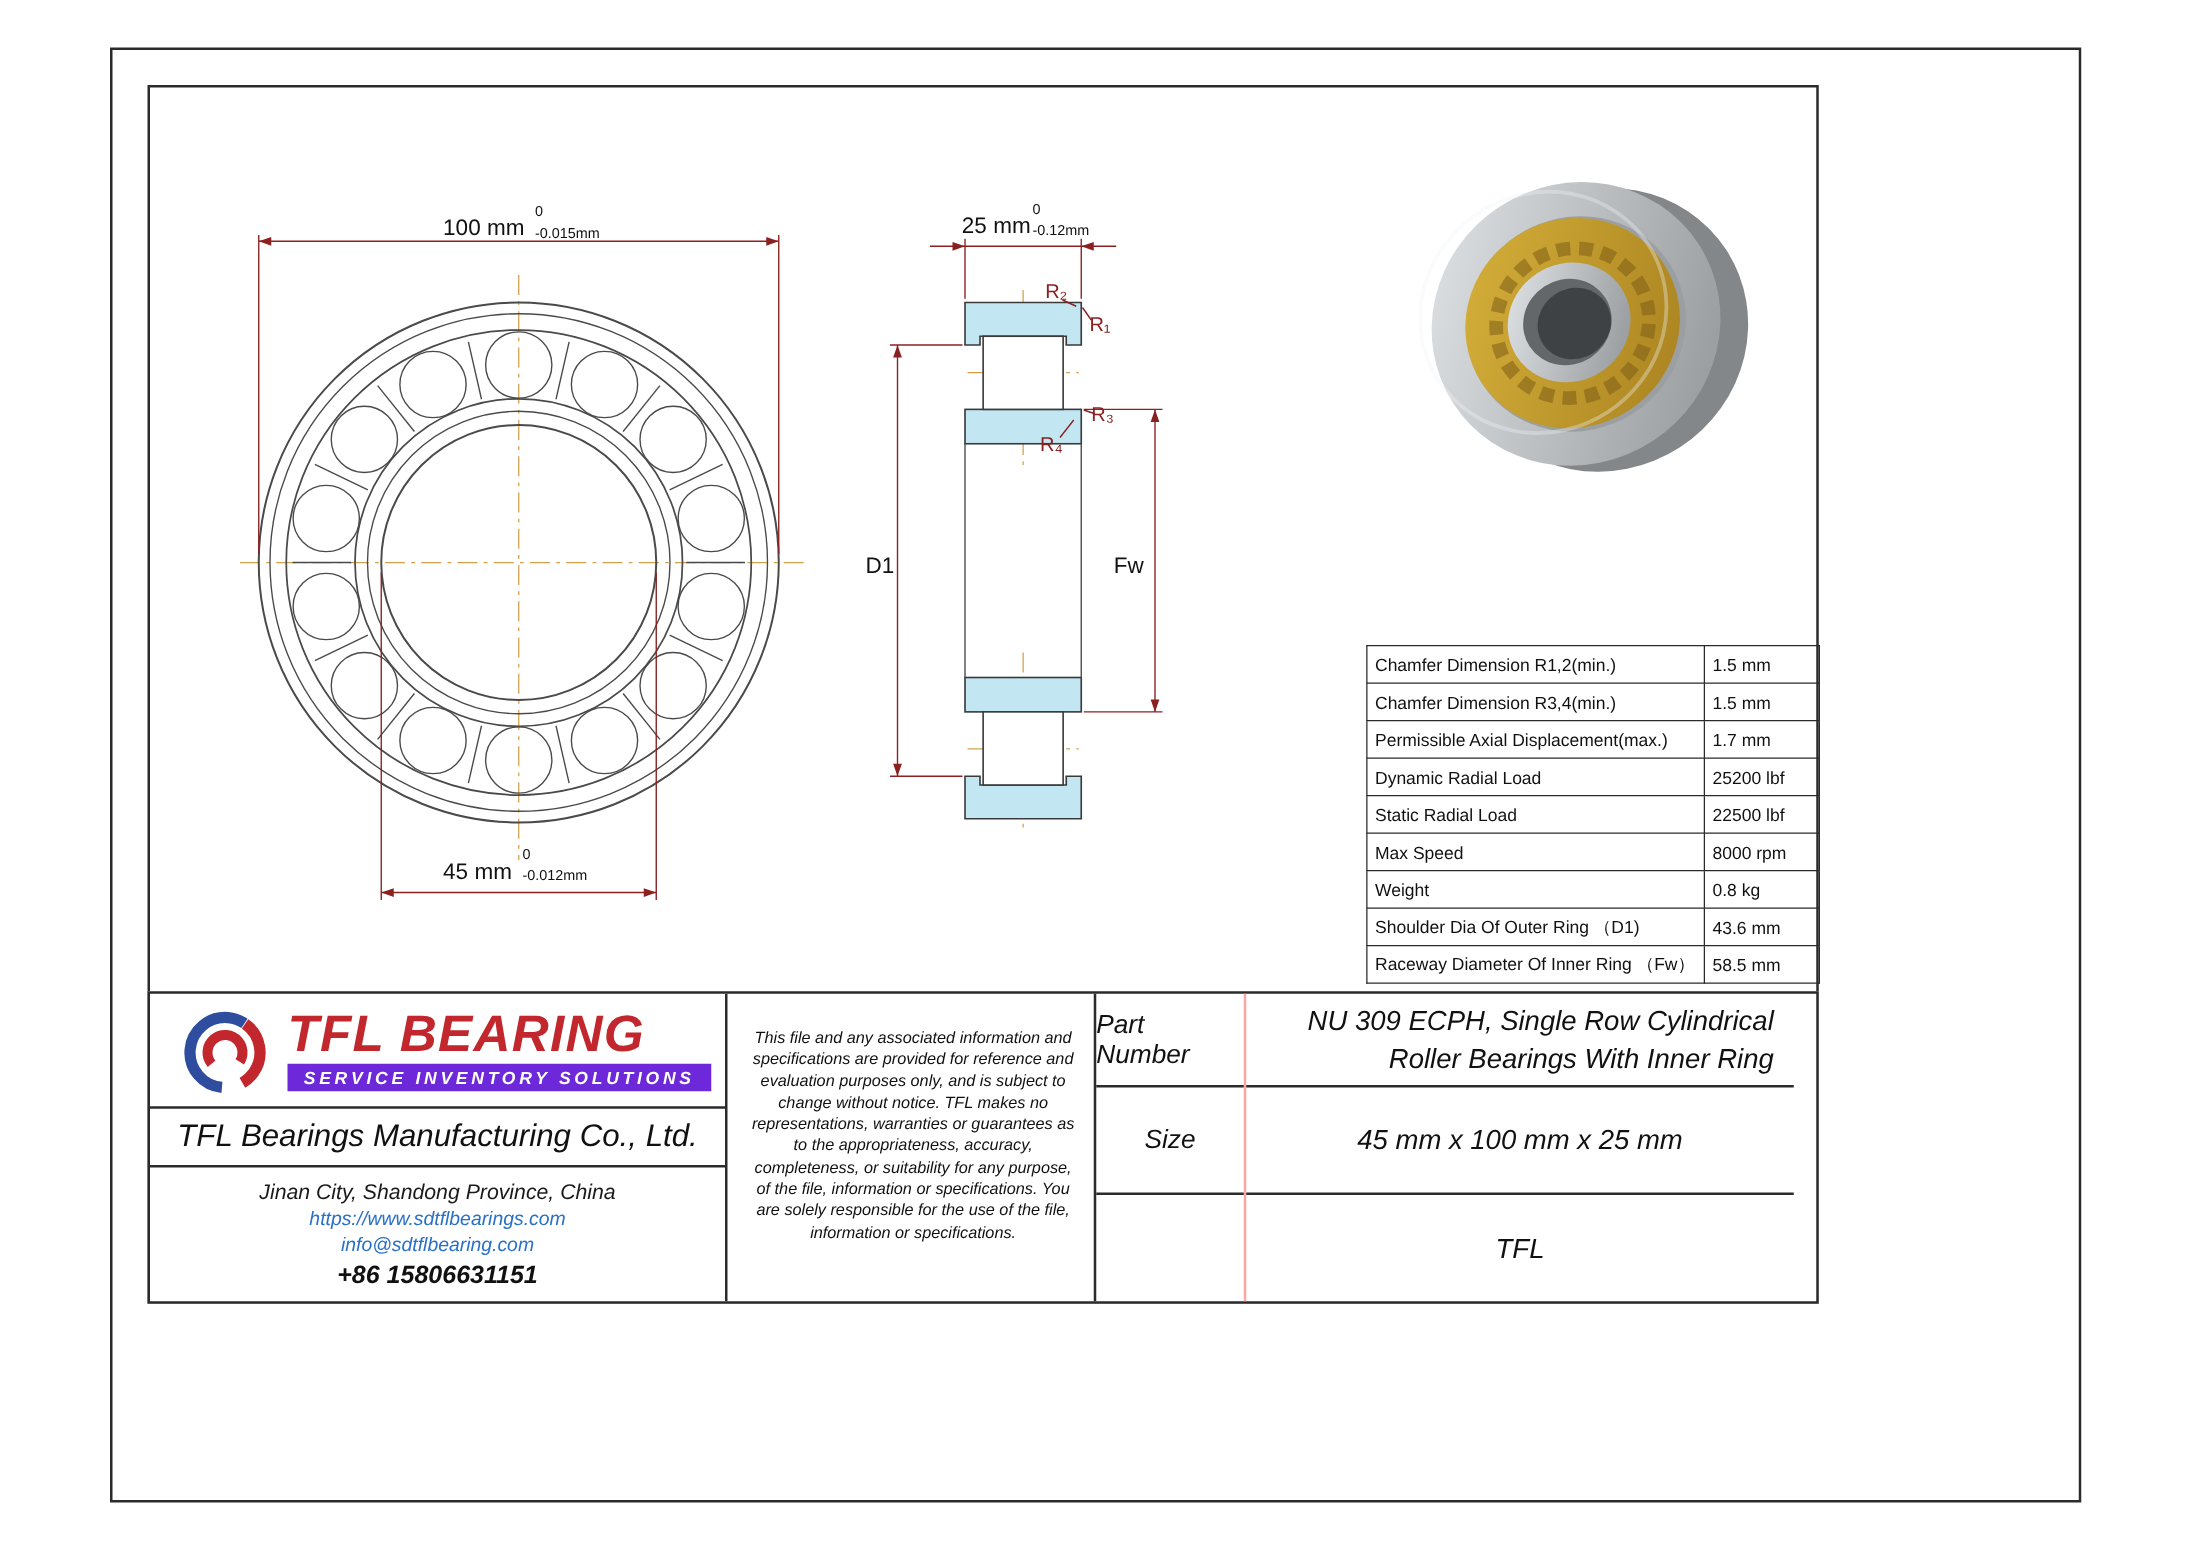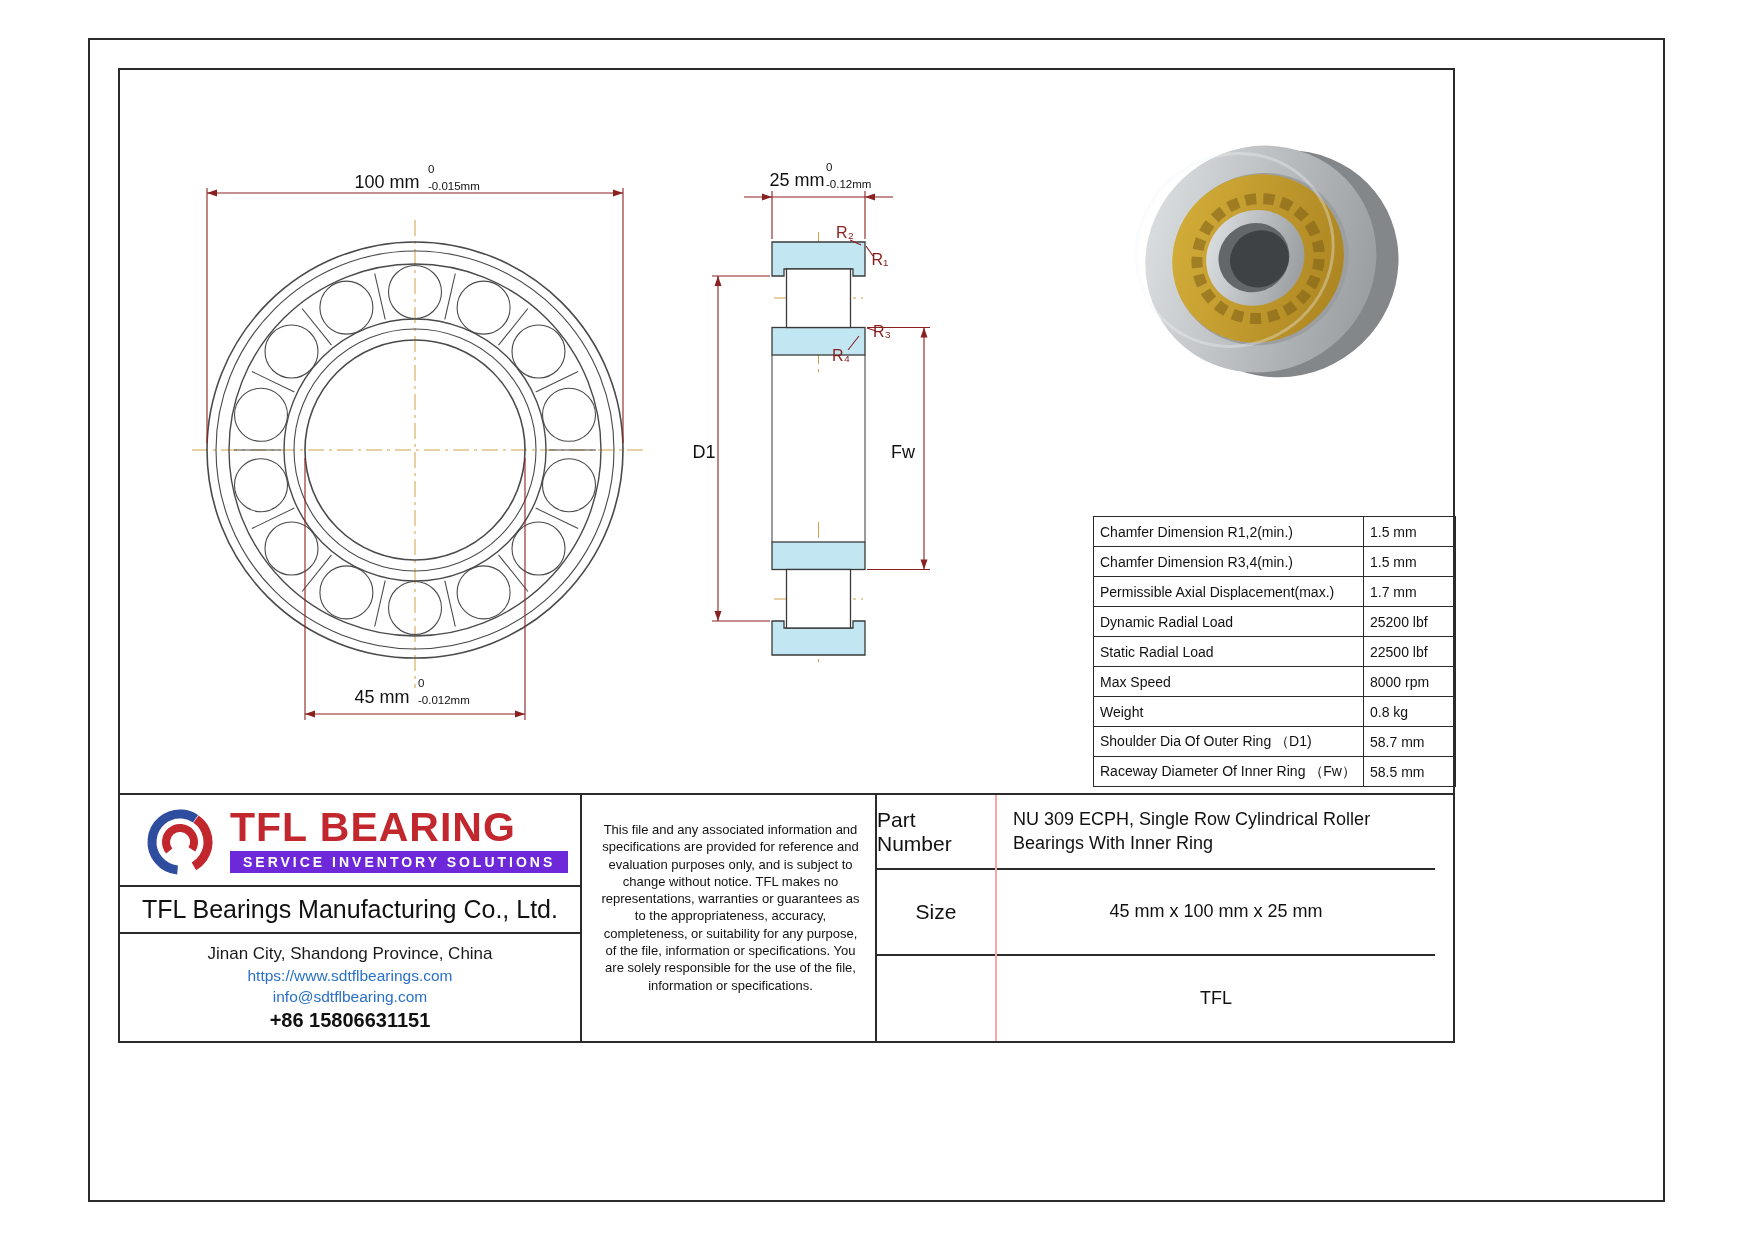--- a/index.html
+++ b/index.html
@@ -53,21 +53,21 @@
   .logo-text { display: flex; flex-direction: column; align-items: flex-start; }
   .logo-brand   { font-size: 41px; font-weight: 700; color: #c1272d; letter-spacing: 1px; line-height: 1; }
   .logo-tagline { margin-top: 3px; background: #6d28d9; color: #fff; font-size: 14px; font-weight: 700;
                   letter-spacing: 3px; padding: 3px 13px; white-space: nowrap; }
 
   .tb-labels .tb-cell, .tb-values .tb-cell { width: 100%; }
   .row-a { height: 75px; border-bottom: 2px solid #2b2b2b; }
   .row-b { height: 86px; border-bottom: 2px solid #2b2b2b; }
   .row-c { height: 85px; }
   .tb-labels .tb-cell { font-size: 21px; color: #111; }
-  .tb-values .tb-cell { font-size: 18px; color: #111; text-align: left; padding: 0 16px; line-height: 1.32; }
+  .tb-values .tb-cell { font-size: 22px; color: #111; text-align: right; padding: 0 16px; line-height: 1.32; }
 </style>
 </head>
 <body>
 
 <div class="outer-border abs" style="left:88px; top:38px; width:1577px; height:1164px;"></div>
 <div class="inner-frame abs" style="left:118px; top:68px; width:1337px; height:975px;"></div>
 
 <svg class="abs" style="left:190px; top:140px;" width="460" height="610" viewBox="0 0 460 610">
   <line class="cl" x1="2" y1="310" x2="456" y2="310"></line>
   <line class="cl" x1="225" y1="80" x2="225" y2="548"></line>
@@ -245,30 +245,30 @@
     <tr>
         <td class="lbl">Max Speed</td>
         <td class="val">8000 rpm</td>
       </tr>
     <tr>
         <td class="lbl">Weight</td>
         <td class="val">0.8 kg</td>
       </tr>
     <tr>
         <td class="lbl">Shoulder Dia Of Outer Ring （D1)</td>
-        <td class="val">58.7 mm</td>
+        <td class="val">43.6 mm</td>
       </tr>
     <tr>
         <td class="lbl">Raceway Diameter Of Inner Ring （Fw）</td>
         <td class="val">58.5 mm</td>
       </tr>
   </tbody>
 </table>
 
-<div class="title-block abs" style="left:118px; top:793px; width:1337px; height:250px;">
+<div class="title-block abs" style="left:118px; top:793px; width:1337px; height:250px;font-style:italic;">
 
   <div class="tb-col tb-col-left">
     <div class="tb-cell tb-logo-cell">
       <svg width="76" height="76" viewBox="0 0 76 76">
         <circle cx="38" cy="40" r="28" fill="none" stroke="#2f4d9e" stroke-width="9" pathLength="100" stroke-dasharray="58 42" transform="rotate(95 38 40)"></circle>
         <circle cx="38" cy="40" r="28" fill="none" stroke="#c1272d" stroke-width="9" pathLength="100" stroke-dasharray="32 68" transform="rotate(-55 38 40)"></circle>
         <circle cx="38" cy="40" r="14" fill="none" stroke="#c1272d" stroke-width="8" pathLength="100" stroke-dasharray="70 30" transform="rotate(140 38 40)"></circle>
       </svg>
       <div class="logo-text">
         <div class="logo-brand">TFL BEARING</div>

